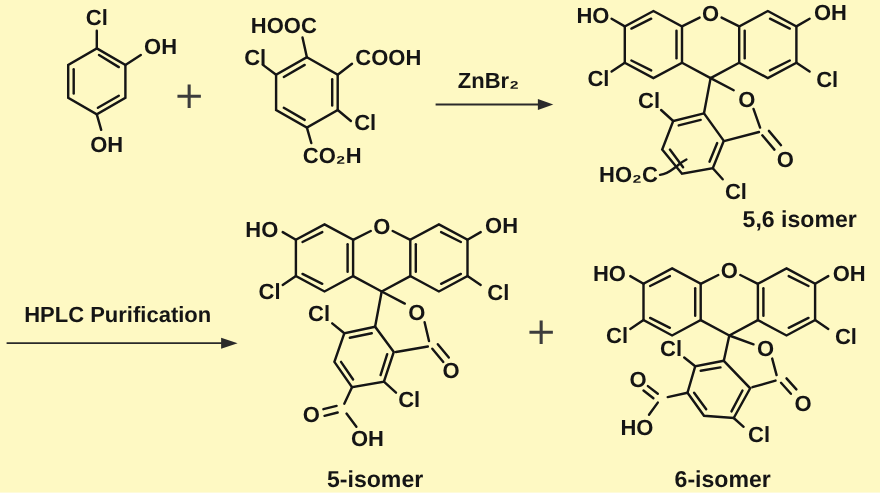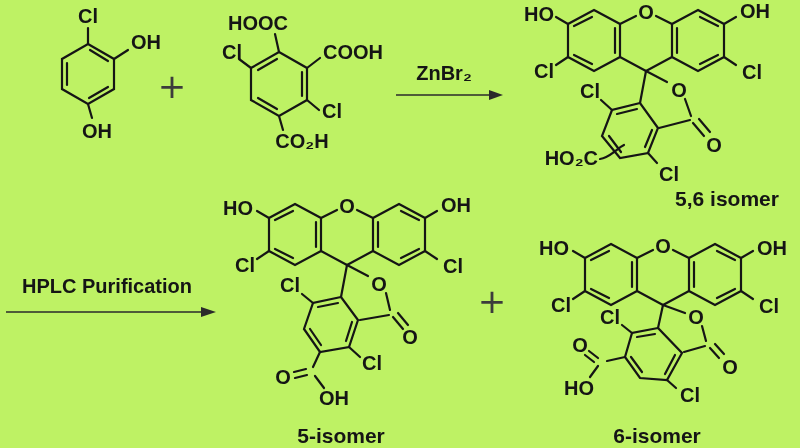--- a/index.html
+++ b/index.html
@@ -1,16 +1,16 @@
 <!DOCTYPE html>
 <html><head>
 <meta charset="utf-8">
 <style>
   html,body{margin:0;padding:0;background:#fff;}
-  .page{position:relative;width:800px;height:448px;background:#bef264;overflow:hidden;}
+  .page{position:relative;width:800px;height:448px;background:#fef9c3;overflow:hidden;}
   svg{position:absolute;left:0;top:0;}
   .bond{stroke:#151515;stroke-width:2.2;fill:none;stroke-linecap:round;}
   .thin{stroke:#2a2a2a;stroke-width:1.6;fill:none;}
   .atom{font-family:"Liberation Sans",sans-serif;font-weight:bold;font-size:20px;fill:#151515;}
   .reagent{font-family:"Liberation Sans",sans-serif;font-weight:bold;font-size:20px;fill:#151515;}
   .caption{font-family:"Liberation Sans",sans-serif;font-weight:bold;font-size:21px;fill:#151515;}
   .plus{font-family:"DejaVu Sans",sans-serif;font-weight:400;font-size:34px;fill:#3c3c3c;}
   .ah{fill:#2a2a2a;stroke:none;}
 </style>
 </head>

